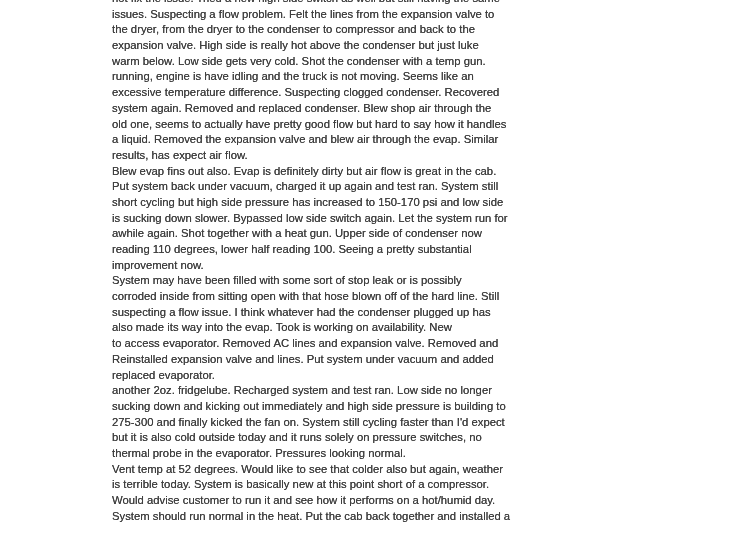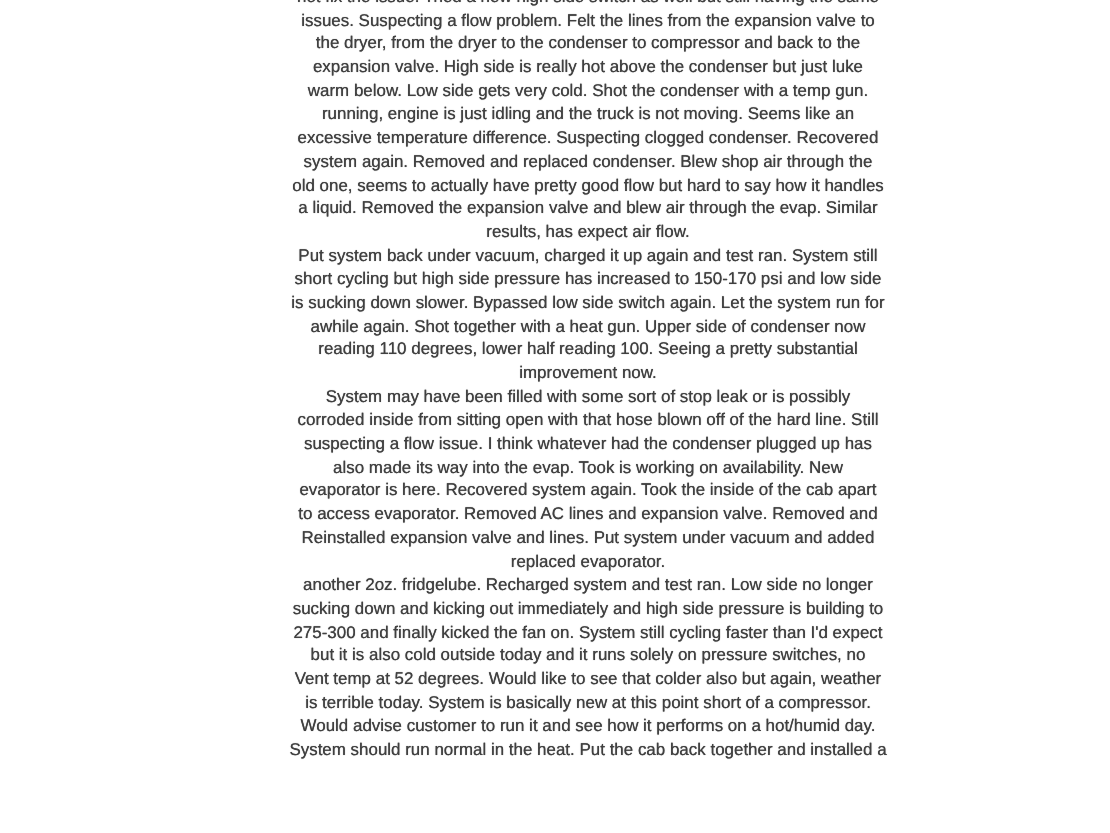--- a/index.html
+++ b/index.html
@@ -11,21 +11,20 @@
     height: 555px;
     overflow: hidden;
     background: var(--background, #ffffff);
     position: relative;
   }
   .page {
     position: absolute;
     inset: 0;
     background: var(--background, #ffffff);
     overflow: hidden;
-    text-align: center;
   }
   .text-block {
     position: absolute;
     left: 112px;
     top: -9px;
     width: 560px;
     font-family: "Liberation Sans", "DejaVu Sans", sans-serif;
     font-size: 11.3px;
     line-height: 15.7px;
     color: var(--text, #404040);
@@ -39,42 +38,43 @@
 </head>
 <body>
 
 <div class="page">
   <div class="text-block">
       <div class="line">not fix the issue. Tried a new high side switch as well but still having the same</div>
       <div class="line">issues. Suspecting a flow problem. Felt the lines from the expansion valve to</div>
       <div class="line">the dryer, from the dryer to the condenser to compressor and back to the</div>
       <div class="line">expansion valve. High side is really hot above the condenser but just luke</div>
       <div class="line">warm below. Low side gets very cold. Shot the condenser with a temp gun.</div>
-      <div class="line">running, engine is just idling and the truck is not moving. Seems like an</div>
+      <div class="line">running, engine is have idling and the truck is not moving. Seems like an</div>
       <div class="line">excessive temperature difference. Suspecting clogged condenser. Recovered</div>
       <div class="line">system again. Removed and replaced condenser. Blew shop air through the</div>
       <div class="line">old one, seems to actually have pretty good flow but hard to say how it handles</div>
       <div class="line">a liquid. Removed the expansion valve and blew air through the evap. Similar</div>
       <div class="line">results, has expect air flow.</div>
+      <div class="line">Blew evap fins out also. Evap is definitely dirty but air flow is great in the cab.</div>
       <div class="line">Put system back under vacuum, charged it up again and test ran. System still</div>
       <div class="line">short cycling but high side pressure has increased to 150-170 psi and low side</div>
       <div class="line">is sucking down slower. Bypassed low side switch again. Let the system run for</div>
       <div class="line">awhile again. Shot together with a heat gun. Upper side of condenser now</div>
       <div class="line">reading 110 degrees, lower half reading 100. Seeing a pretty substantial</div>
       <div class="line">improvement now.</div>
       <div class="line">System may have been filled with some sort of stop leak or is possibly</div>
       <div class="line">corroded inside from sitting open with that hose blown off of the hard line. Still</div>
       <div class="line">suspecting a flow issue. I think whatever had the condenser plugged up has</div>
       <div class="line">also made its way into the evap. Took is working on availability. New</div>
-      <div class="line">evaporator is here. Recovered system again. Took the inside of the cab apart</div>
       <div class="line">to access evaporator. Removed AC lines and expansion valve. Removed and</div>
       <div class="line">Reinstalled expansion valve and lines. Put system under vacuum and added</div>
       <div class="line">replaced evaporator.</div>
       <div class="line">another 2oz. fridgelube. Recharged system and test ran. Low side no longer</div>
       <div class="line">sucking down and kicking out immediately and high side pressure is building to</div>
       <div class="line">275-300 and finally kicked the fan on. System still cycling faster than I'd expect</div>
       <div class="line">but it is also cold outside today and it runs solely on pressure switches, no</div>
+      <div class="line">thermal probe in the evaporator. Pressures looking normal.</div>
       <div class="line">Vent temp at 52 degrees. Would like to see that colder also but again, weather</div>
       <div class="line">is terrible today. System is basically new at this point short of a compressor.</div>
       <div class="line">Would advise customer to run it and see how it performs on a hot/humid day.</div>
       <div class="line">System should run normal in the heat. Put the cab back together and installed a</div>
     </div>
 </div>
 
 </body></html>

